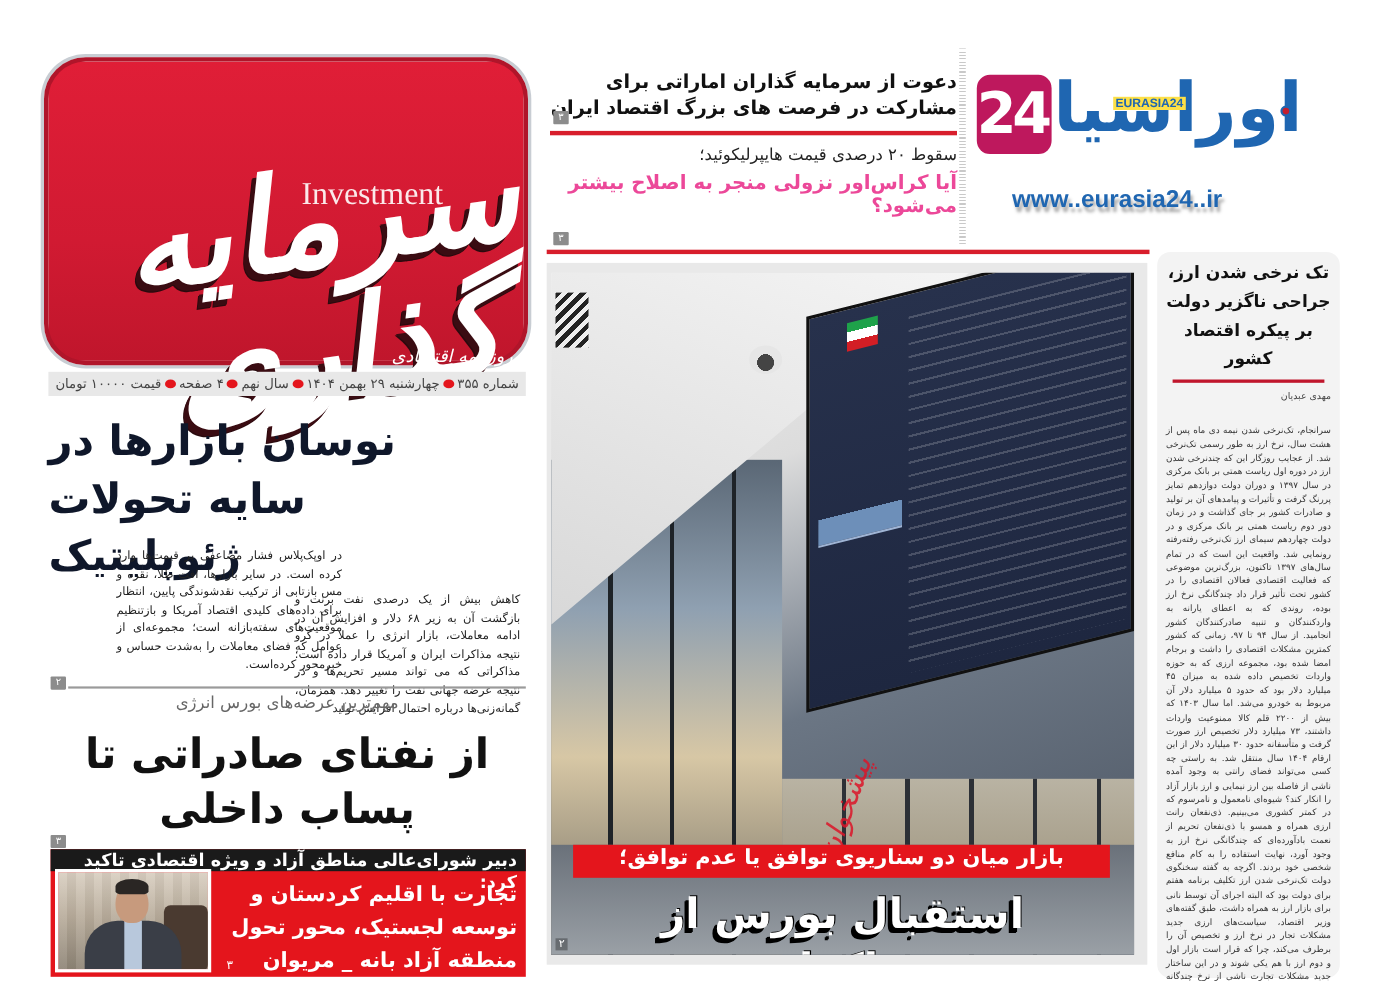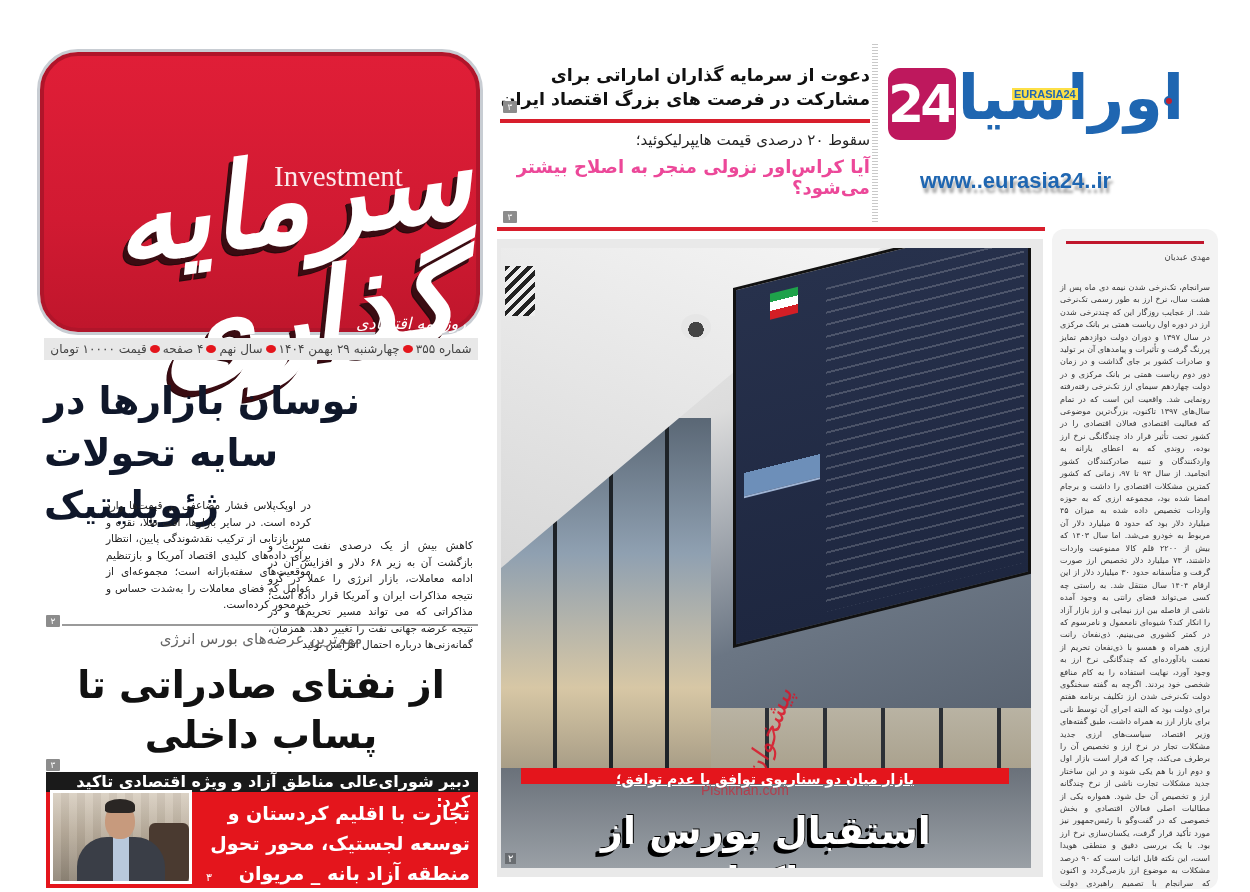--- a/index.html
+++ b/index.html
@@ -170,23 +170,23 @@
     background: linear-gradient(180deg,#1ea24a 0 33%, #fff 33% 66%, #d31e25 66%); }
   .glass-bottom { position: absolute; left: 210px; top: 460px; width: 320px; height: 160px;
     background: linear-gradient(180deg,#b9b3a3 0%, #a59c87 50%, #656a70 100%); }
   .glass-bottom::after { content:""; position:absolute; inset:0; background: repeating-linear-gradient(90deg, transparent 0 54px, #2c3036 54px 58px); }
   .floor { position: absolute; left: 0; bottom: 0; width: 530px; height: 100px; background: linear-gradient(180deg,#6a717a,#9aa0a6); }
 
   .watermark { position: absolute; left: 220px; top: 470px; color: rgba(220,20,40,0.85); font-size: 26px; font-style: italic; font-family: "DejaVu Serif", serif; transform: rotate(-70deg); }
   .watermark-url { position: absolute; left: 200px; top: 534px; color: rgba(220,20,40,0.6); font-size: 14px; direction: ltr; font-family: "Liberation Sans", sans-serif; }
 
   .photo-kicker {
-    position: absolute; left: 20px; top: 520px; width: 488px; height: 16px;
-    background: #e4151c; color: #fff; font-size: 14px; font-weight: bold;
-    line-height: 22px; text-align: center; text-decoration: underline;
+    position: absolute; left: 20px; top: 520px; width: 488px; height: 30px;
+    background: #e4151c; color: #fff; font-size: 19px; font-weight: bold;
+    line-height: 22px; text-align: center;
   }
   .photo-headline {
     position: absolute; left: 30px; top: 558px; width: 470px; text-align: center;
     color: #fff; font-weight: bold; font-size: 38px; line-height: 50px;
     text-shadow: -3px 3px 0 #000, -4px 4px 0 #000, 1px -1px 0 #000;
   }
   .photo-page { position: absolute; left: 4px; bottom: 4px; color: #fff; font-size: 10px; background: rgba(0,0,0,0.3); padding: 0 3px; }
 
   
   .side-col {
@@ -279,16 +279,17 @@
     <div class="floor"></div>
     <div class="watermark">پیشخوان</div>
     <div class="watermark-url">Pishkhan.com</div>
     <div class="photo-kicker">بازار میان دو سناریوی توافق یا عدم توافق؛</div>
     <div class="photo-headline">استقبال بورس از مذاکرات</div>
     <div class="photo-page">۲</div>
   </div>
 </div>
 
 <div class="abs side-col">
+  <div class="side-headline">تک نرخی شدن ارز، جراحی ناگزیر دولت بر پیکره اقتصاد کشور</div>
   <div class="side-rule"></div>
   <div class="side-author">مهدی عبدیان</div>
   <div class="side-body">سرانجام، تک‌نرخی شدن نیمه دی ماه پس از هشت سال، نرخ ارز به طور رسمی تک‌نرخی شد. از عجایب روزگار این که چندنرخی شدن ارز در دوره اول ریاست همتی بر بانک مرکزی در سال ۱۳۹۷ و دوران دولت دوازدهم تمایز پررنگ گرفت و تأثیرات و پیامدهای آن بر تولید و صادرات کشور بر جای گذاشت و در زمان دور دوم ریاست همتی بر بانک مرکزی و در دولت چهاردهم سیمای ارز تک‌نرخی رفته‌رفته رونمایی شد. واقعیت این است که در تمام سال‌های ۱۳۹۷ تاکنون، بزرگ‌ترین موضوعی که فعالیت اقتصادی فعالان اقتصادی را در کشور تحت تأثیر قرار داد چندگانگی نرخ ارز بوده، روندی که به اعطای یارانه به واردکنندگان و تنبیه صادرکنندگان کشور انجامید. از سال ۹۴ تا ۹۷، زمانی که کشور کمترین مشکلات اقتصادی را داشت و برجام امضا شده بود، مجموعه ارزی که به حوزه واردات تخصیص داده شده به میزان ۴۵ میلیارد دلار بود که حدود ۵ میلیارد دلار آن مربوط به خودرو می‌شد. اما سال ۱۴۰۳ که بیش از ۲۲۰۰ قلم کالا ممنوعیت واردات داشتند، ۷۳ میلیارد دلار تخصیص ارز صورت گرفت و متأسفانه حدود ۳۰ میلیارد دلار از این ارقام ۱۴۰۴ سال منتقل شد. به راستی چه کسی می‌تواند فضای رانتی به وجود آمده ناشی از فاصله بین ارز نیمایی و ارز بازار آزاد را انکار کند؟ شیوه‌ای نامعمول و نامرسوم که در کمتر کشوری می‌بینیم. ذی‌نفعان رانت ارزی همراه و همسو با ذی‌نفعان تحریم از نعمت بادآورده‌ای که چندگانگی نرخ ارز به وجود آورد، نهایت استفاده را به کام منافع شخصی خود بردند. اگرچه به گفته سخنگوی دولت تک‌نرخی شدن ارز تکلیف برنامه هفتم برای دولت بود که البته اجرای آن توسط نانی برای بازار ارز به همراه داشت، طبق گفته‌های وزیر اقتصاد، سیاست‌های ارزی جدید مشکلات تجار در نرخ ارز و تخصیص آن را برطرف می‌کند، چرا که قرار است بازار اول و دوم ارز با هم یکی شوند و در این ساختار جدید مشکلات تجارت ناشی از نرخ چندگانه ارز و تخصیص آن حل شود. همواره یکی از مطالبات اصلی فعالان اقتصادی و بخش خصوصی که در گفت‌وگو با رئیس‌جمهور نیز مورد تأکید قرار گرفت، یکسان‌سازی نرخ ارز بود. با یک بررسی دقیق و منطقی هویدا است، این نکته قابل اثبات است که ۹۰ درصد مشکلات به موضوع ارز بازمی‌گردد و اکنون که سرانجام با تصمیم راهبردی دولت چهاردهم، ارز تک‌نرخی در دستور کار قرار گرفته است شاید ۷۰ درصد مشکلات ستاد تسهیل هم به صورت روشمند رفع می‌شود.</div>
 </div>
 
 </body></html>

